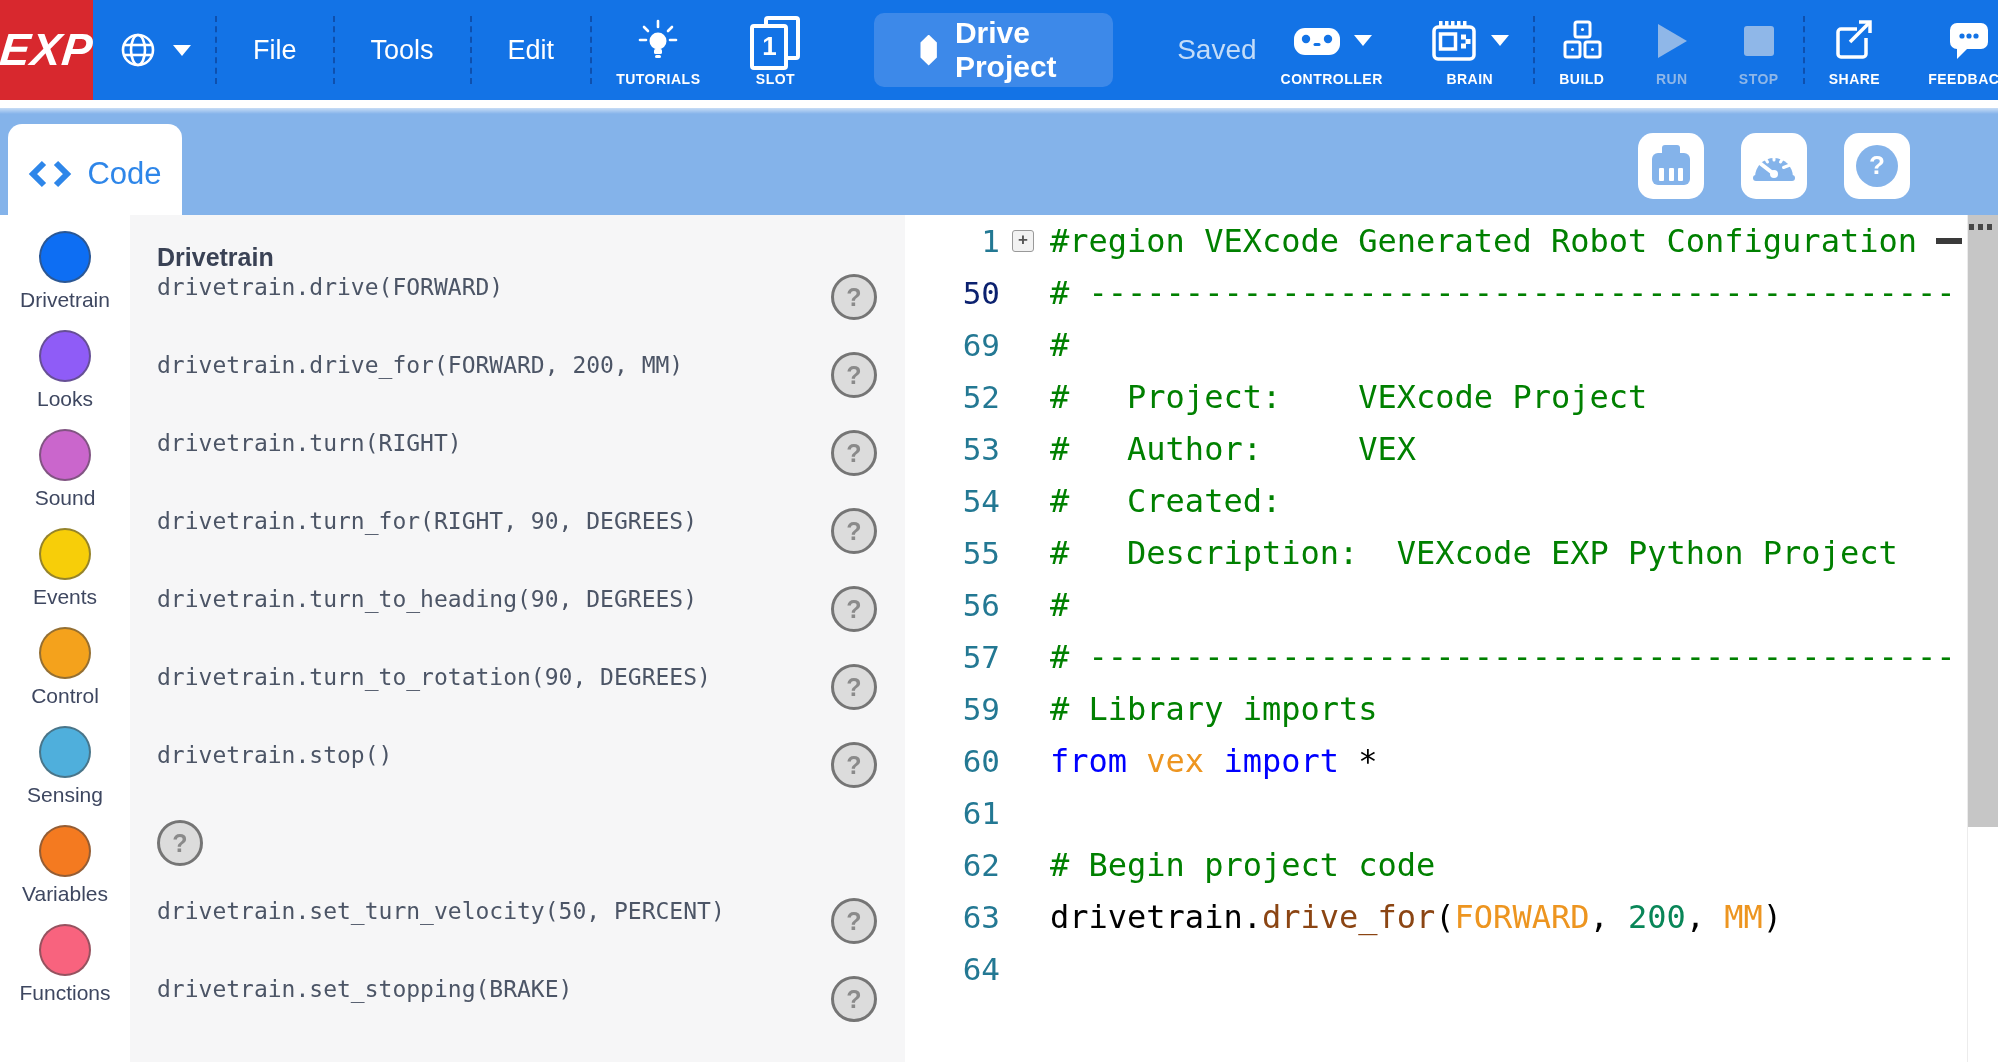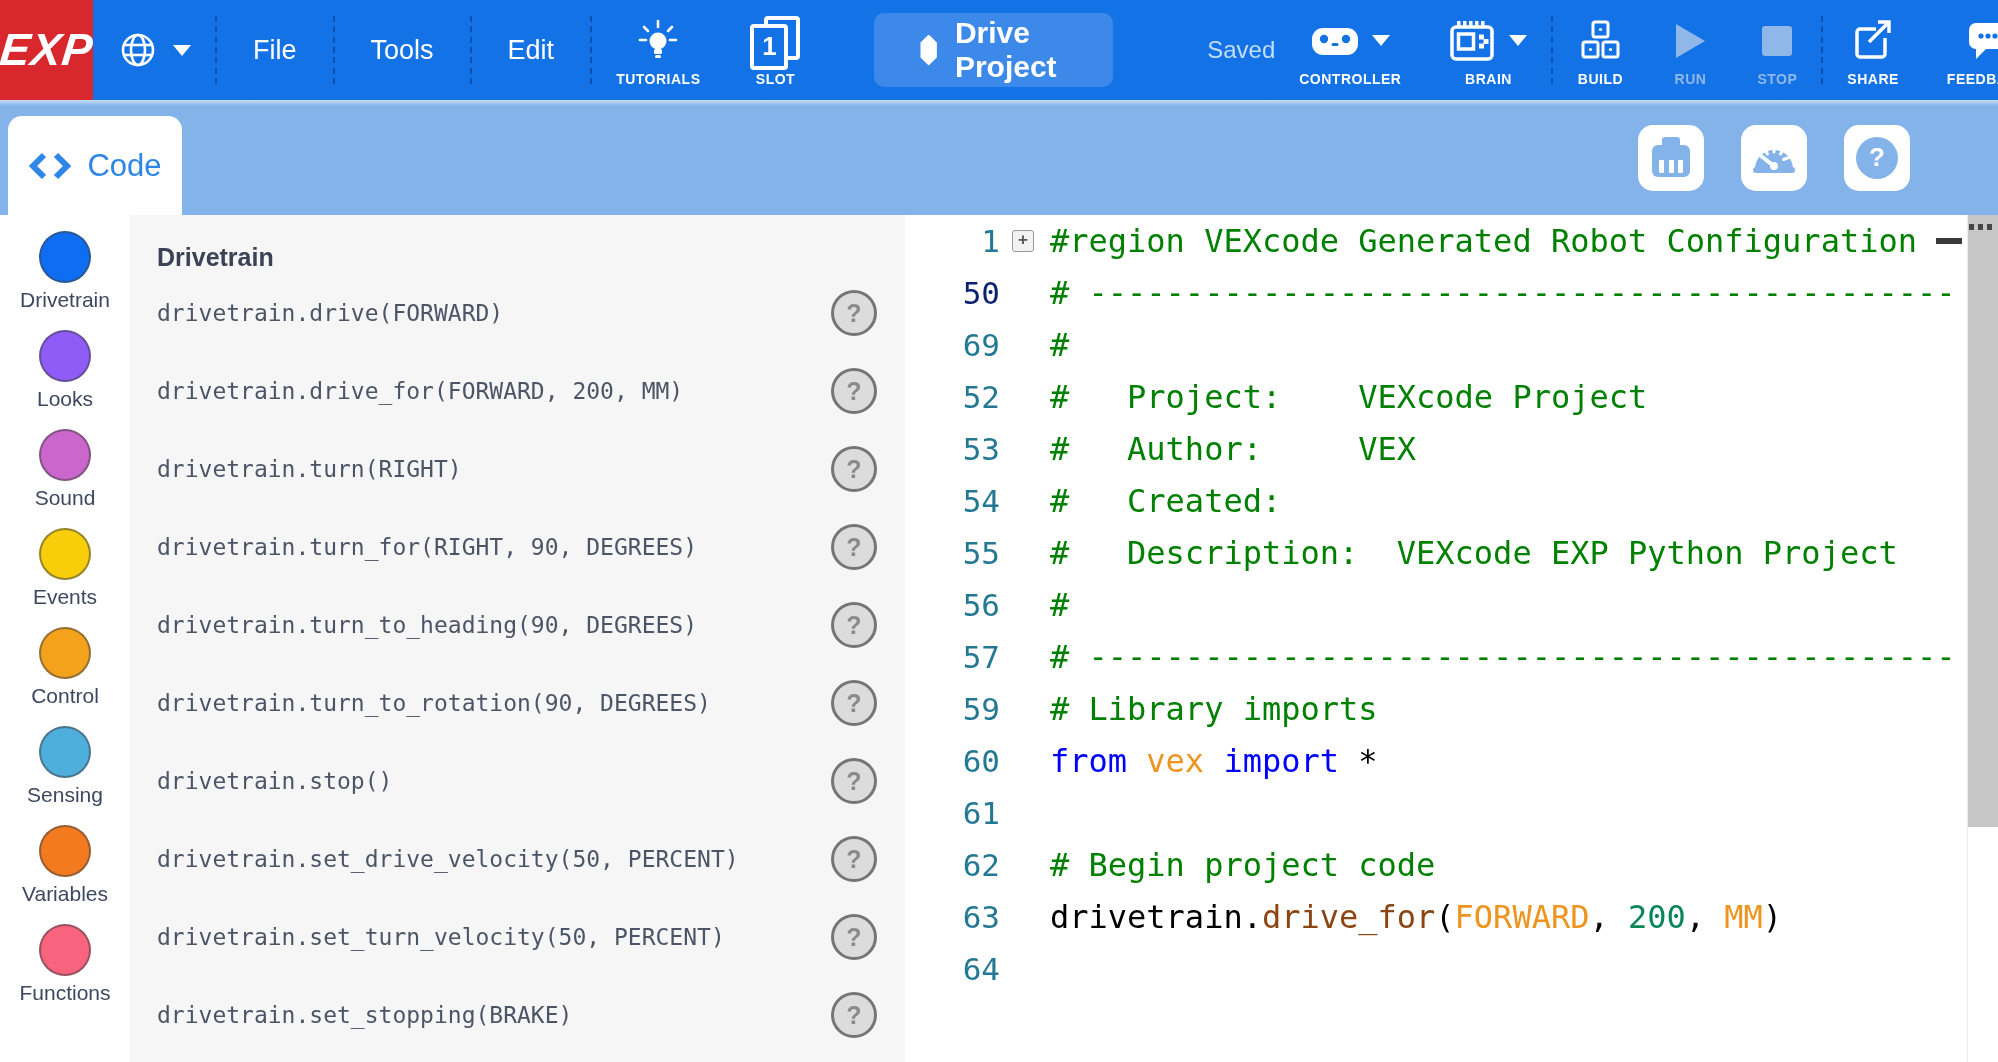--- a/index.html
+++ b/index.html
@@ -18,31 +18,31 @@
   .caret{width:0;height:0;border-left:9px solid transparent;border-right:9px solid transparent;
          border-top:11px solid #fff;}
   .icon-btn{display:flex;flex-direction:column;align-items:center;justify-content:center;padding:0 24px;}
   .icon-area{height:54px;display:flex;align-items:center;gap:12px;}
   .tb-lbl{font-size:14px;font-weight:700;letter-spacing:.5px;margin-top:3px;}
   .dim, .dim .tb-lbl{color:#8FB7E8;}
   .proj-pill{align-self:center;margin-left:48px;height:74px;border-radius:10px;background:#3D89E9;
              display:flex;align-items:center;gap:18px;padding:0 46px;font-size:30px;font-weight:600;}
   .hexagon{width:27px;height:31px;background:#fff;
            clip-path:polygon(50% 0,100% 26%,100% 74%,50% 100%,0 74%,0 26%);}
-  .saved{align-self:center;margin-left:94px;font-size:24px;color:#C3DCF8;}
+  .saved{align-self:center;margin-left:64px;font-size:28px;color:#C3DCF8;}
   .spacer{flex:1;}
   
   .slot-icon{position:relative;width:54px;height:50px;}
   .slot-back{position:absolute;left:16px;top:0;width:28px;height:36px;border:4px solid #fff;border-radius:4px;}
   .slot-front{position:absolute;left:2px;top:8px;width:30px;height:38px;border:4px solid #fff;border-radius:4px;
               background:#1373E6;display:flex;align-items:center;justify-content:center;
               font-size:26px;font-weight:800;color:#fff;}
 
   
-  .subbar{position:absolute;top:100px;left:0;right:0;height:115px;background:#84B3EA;}
+  .subbar{position:absolute;top:108px;left:0;right:0;height:115px;background:#84B3EA;}
   .subbar::before{content:"";position:absolute;top:0;left:0;right:0;height:6px;
                   background:linear-gradient(180deg,rgba(255,255,255,.55),rgba(255,255,255,0));}
   .code-tab{position:absolute;left:8px;top:16px;bottom:0;width:174px;background:#fff;
             border-radius:14px 14px 0 0;display:flex;align-items:center;justify-content:center;gap:15px;}
   .code-tab-label{font-size:31px;color:#2E86E9;font-weight:500;}
   .subbar-buttons{position:absolute;right:88px;top:50%;transform:translateY(-50%);display:flex;gap:37px;}
   .sq-btn{width:66px;height:66px;background:#fff;border-radius:15px;
           display:flex;align-items:center;justify-content:center;}
   .help-circle{width:42px;height:42px;border-radius:50%;background:#84B3EA;
                display:flex;align-items:center;justify-content:center;
@@ -55,21 +55,21 @@
   
   .main{position:absolute;top:215px;left:0;right:0;bottom:0;display:flex;}
   .cat-sidebar{width:130px;background:#fff;padding-top:16px;box-sizing:border-box;}
   .cat-item{height:99px;display:flex;flex-direction:column;align-items:center;cursor:pointer;}
   .cat-circle{width:52px;height:52px;border-radius:50%;border:2px solid rgba(70,70,70,.55);box-sizing:border-box;}
   .cat-label{margin-top:5px;font-size:21px;color:#3E4760;}
 
   .cmd-panel{width:775px;background:#F6F6F7;box-sizing:border-box;padding-top:28px;}
   .cmd-header{padding-left:27px;font-size:25px;font-weight:700;color:#3A4255;}
   .cmd-rows{margin-top:2px;}
-  .cmd-row{height:78px;display:flex;align-items:center;justify-content:space-between;padding:0 28px 0 27px;}
+  .cmd-row{height:78px;display:flex;align-items:flex-start;justify-content:space-between;padding:0 28px 0 27px;}
   .cmd-text{font-family:"DejaVu Sans Mono",monospace;font-size:23px;color:#4C5566;white-space:pre;}
   .help-btn{width:46px;height:46px;border-radius:50%;background:#DCDCDC;border:3px solid #757575;
             color:#8A8A8A;font-size:25px;font-weight:800;display:flex;align-items:center;justify-content:center;
             box-sizing:border-box;flex:none;cursor:pointer;}
 
   .editor{flex:1;background:#fff;position:relative;overflow:hidden;}
   .code-line{display:flex;height:52px;line-height:52px;white-space:pre;
              font-family:"DejaVu Sans Mono",monospace;font-size:32px;}
   .ln{width:95px;text-align:right;color:#237893;font-size:31px;flex:none;}
   .ln.active{color:#0B216F;text-align:right;}
@@ -374,21 +374,20 @@
           </div>
           <div class="cmd-row">
             <span class="cmd-text">drivetrain.turn_to_rotation(90, DEGREES)</span>
             <span class="help-btn">?</span>
           </div>
           <div class="cmd-row">
             <span class="cmd-text">drivetrain.stop()</span>
             <span class="help-btn">?</span>
           </div>
           <div class="cmd-row">
-            <span class="cmd-text">drivetrain.set_drive_velocity(50, PERCENT)</span>
             <span class="help-btn">?</span>
           </div>
           <div class="cmd-row">
             <span class="cmd-text">drivetrain.set_turn_velocity(50, PERCENT)</span>
             <span class="help-btn">?</span>
           </div>
           <div class="cmd-row">
             <span class="cmd-text">drivetrain.set_stopping(BRAKE)</span>
             <span class="help-btn">?</span>
           </div>

